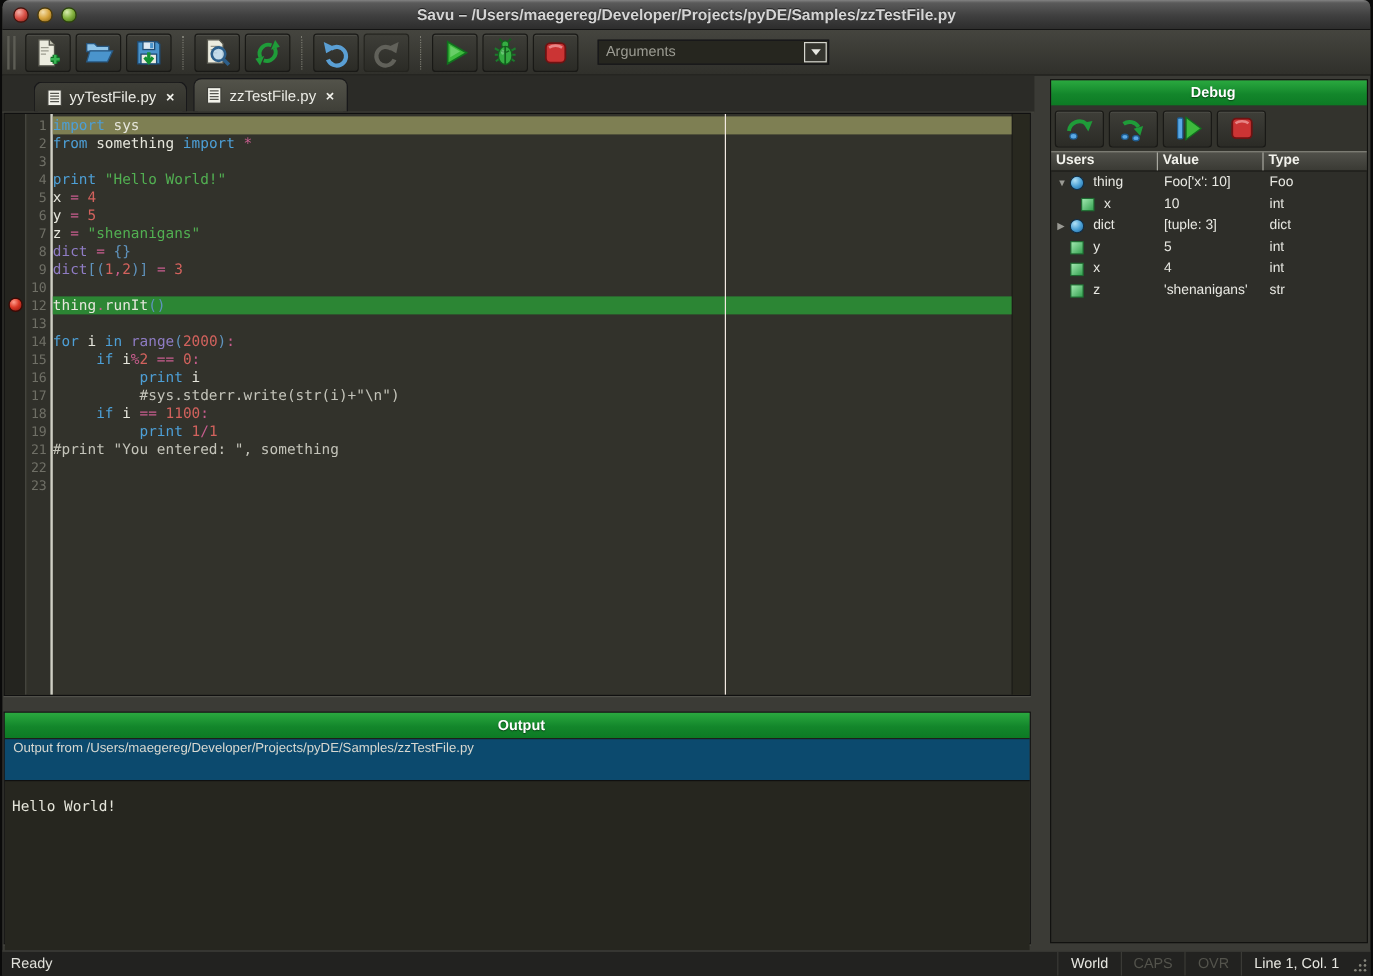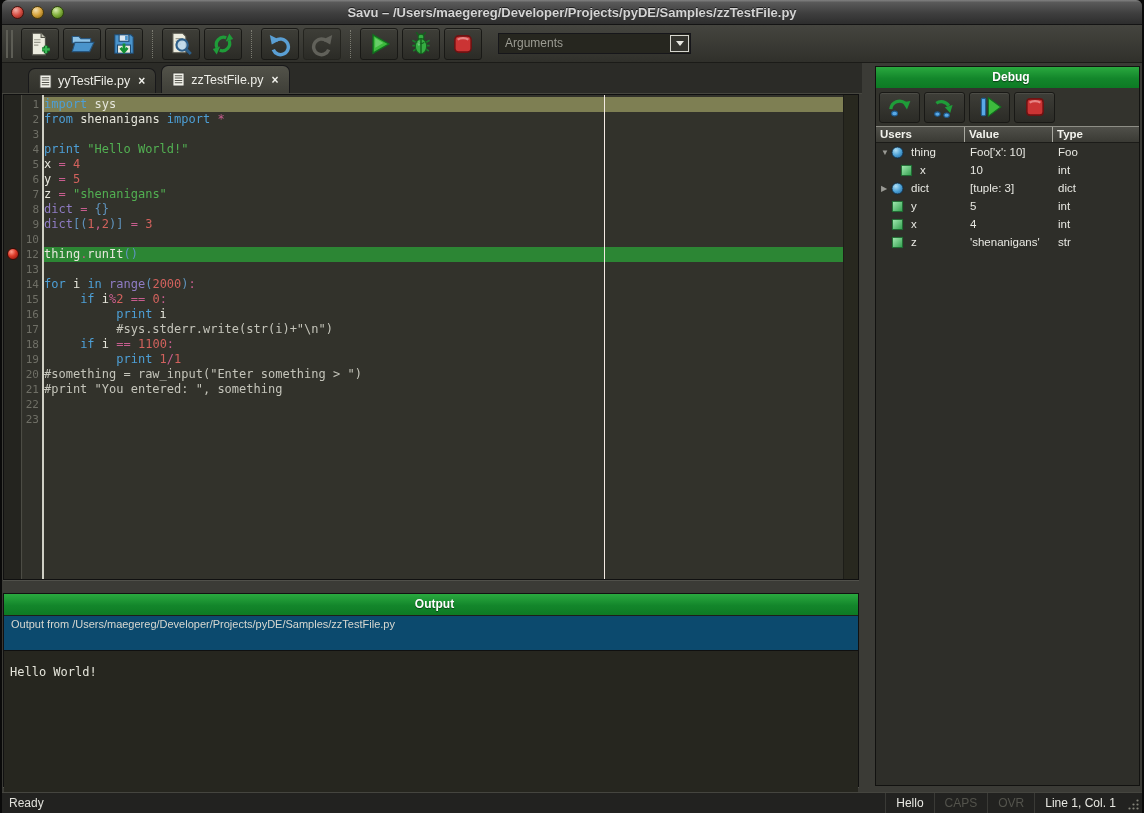--- a/index.html
+++ b/index.html
@@ -266,21 +266,21 @@
         <div class="ln">
           <span class="ln-bp"></span>
           <span class="ln-num">1</span>
           <span class="ln-gsep"></span>
           <span class="ln-code cur"><span class="t-kw">import</span><span class="t-pl"> sys</span></span>
         </div>
         <div class="ln">
           <span class="ln-bp"></span>
           <span class="ln-num">2</span>
           <span class="ln-gsep"></span>
-          <span class="ln-code"><span class="t-kw">from</span><span class="t-pl"> shenanigans </span><span class="t-kw">import</span><span class="t-op"> *</span></span>
+          <span class="ln-code"><span class="t-kw">from</span><span class="t-pl"> something </span><span class="t-kw">import</span><span class="t-op"> *</span></span>
         </div>
         <div class="ln">
           <span class="ln-bp"></span>
           <span class="ln-num">3</span>
           <span class="ln-gsep"></span>
           <span class="ln-code"></span>
         </div>
         <div class="ln">
           <span class="ln-bp"></span>
           <span class="ln-num">4</span>
@@ -365,26 +365,20 @@
           <span class="ln-bp"></span>
           <span class="ln-num">18</span>
           <span class="ln-gsep"></span>
           <span class="ln-code"><span class="t-pl">     </span><span class="t-kw">if</span><span class="t-pl"> i </span><span class="t-op">== </span><span class="t-nu">1100</span><span class="t-op">:</span></span>
         </div>
         <div class="ln">
           <span class="ln-bp"></span>
           <span class="ln-num">19</span>
           <span class="ln-gsep"></span>
           <span class="ln-code"><span class="t-pl">          </span><span class="t-kw">print</span><span class="t-pl"> </span><span class="t-nu">1</span><span class="t-op">/</span><span class="t-nu">1</span></span>
-        </div>
-        <div class="ln">
-          <span class="ln-bp"></span>
-          <span class="ln-num">20</span>
-          <span class="ln-gsep"></span>
-          <span class="ln-code"><span class="t-co">#something = raw_input("Enter something &gt; ")</span></span>
         </div>
         <div class="ln">
           <span class="ln-bp"></span>
           <span class="ln-num">21</span>
           <span class="ln-gsep"></span>
           <span class="ln-code"><span class="t-co">#print "You entered: ", something</span></span>
         </div>
         <div class="ln">
           <span class="ln-bp"></span>
           <span class="ln-num">22</span>
@@ -566,21 +560,21 @@
           </span>
           <span class="vc-val">'shenanigans'</span>
           <span class="vc-type">str</span>
         </div>
       </div>
   </div>
 
   <div class="statusbar">
     <span class="st-left">Ready</span>
     <span class="st-right">
-        <span class="st-item">Hello</span>
+        <span class="st-item">World</span>
         <span class="st-item dim">CAPS</span>
         <span class="st-item dim">OVR</span>
         <span class="st-item">Line 1, Col. 1</span>
         <span class="grip">
           <svg width="13" height="13" viewBox="0 0 13 13">
             <g fill="#84847a">
               <circle cx="10.5" cy="2.5" r="1.1"></circle>
               <circle cx="6.5" cy="6.5" r="1.1"></circle>
               <circle cx="10.5" cy="6.5" r="1.1"></circle>
               <circle cx="2.5" cy="10.5" r="1.1"></circle>

